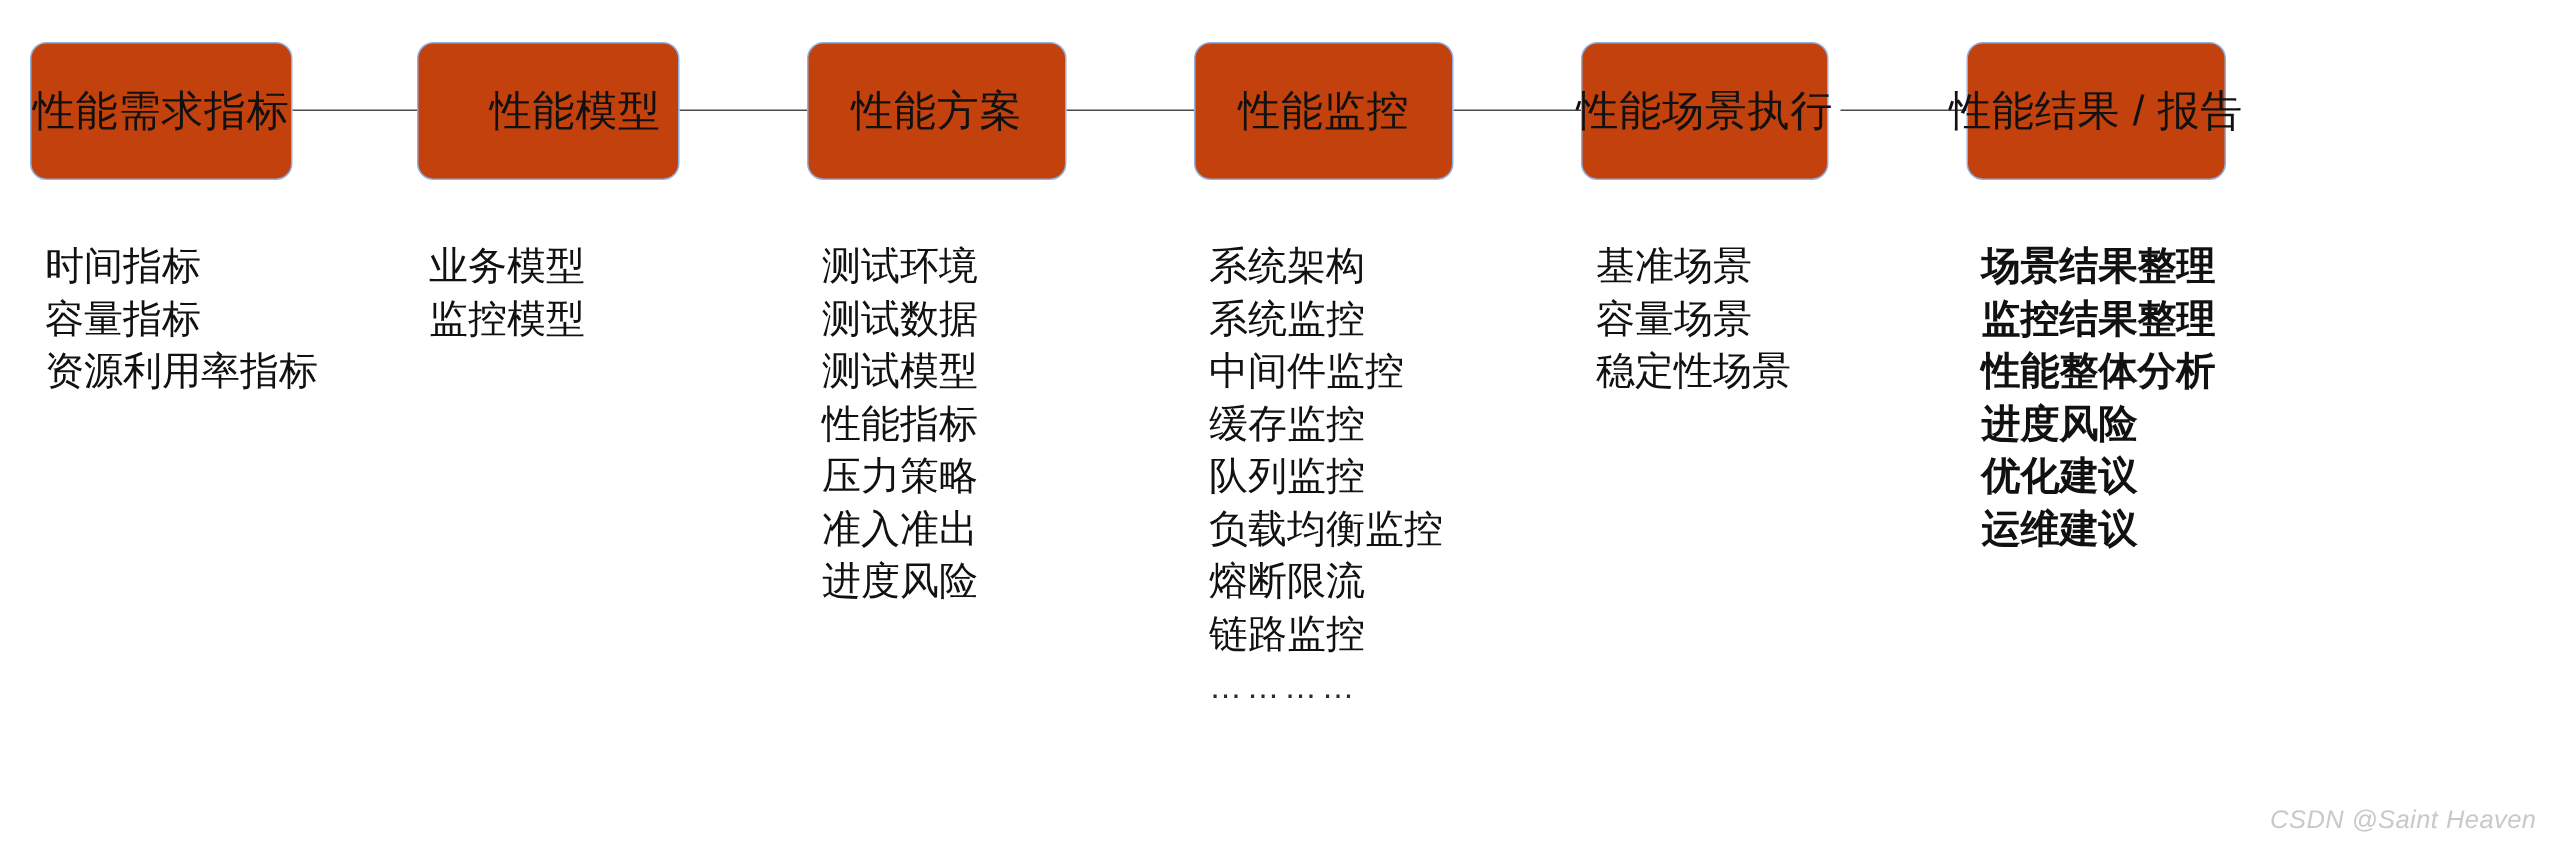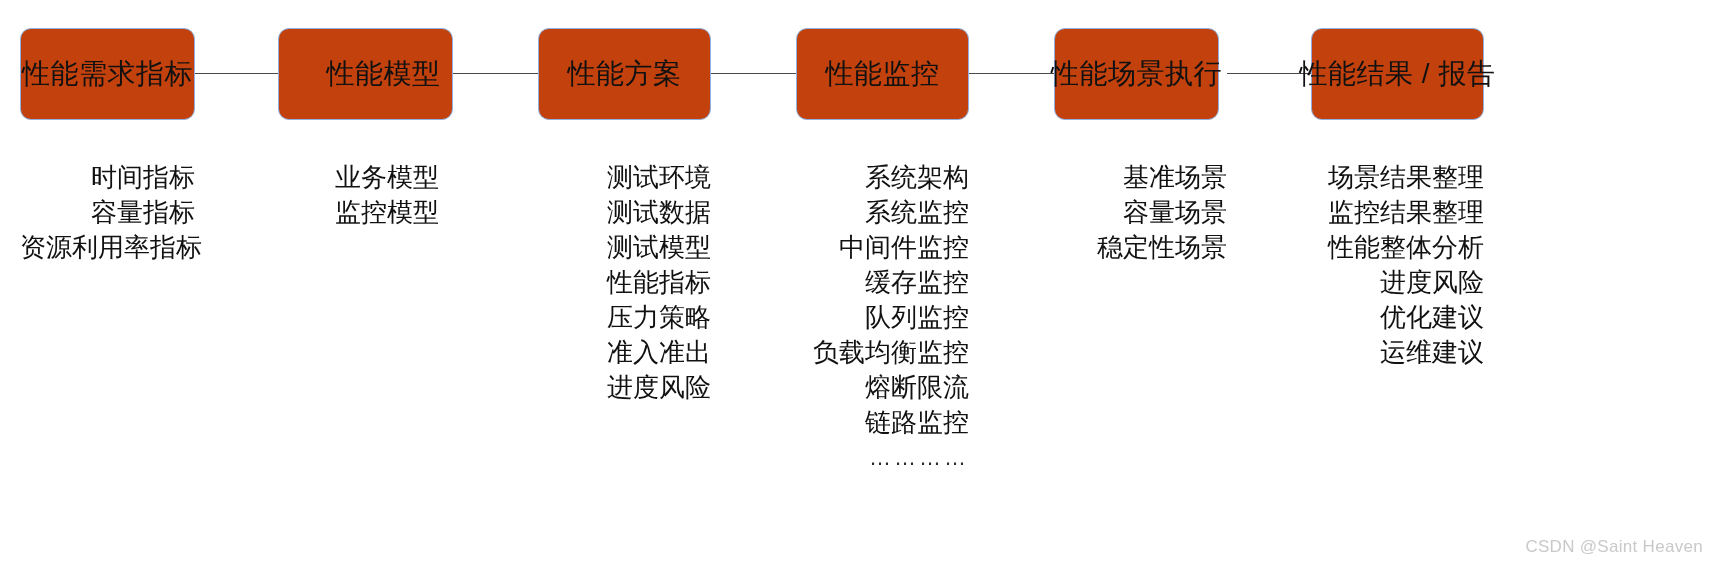--- a/index.html
+++ b/index.html
@@ -52,47 +52,49 @@
     position: absolute;
     top: 45px;
     height: 0;
     border-top: 1.8px solid #4a4a4a;
   }
 
   
   .col {
     position: absolute;
     top: 160px;
-    text-align: right;
+    text-align: left;
     font-size: 26px;
     line-height: 35px;
     color: #111111;
     white-space: nowrap;
+    margin-left: 10px;
   }
   .col .item {
     display: block;
     height: 35px;
   }
   .col .dots {
     display: block;
     height: 35px;
     font-size: 22px;
     letter-spacing: 3px;
     color: #2b2b2b;
   }
 
   
   .watermark {
     position: absolute;
-    right: 6px;
+    right: 18px;
     bottom: 10px;
     font-size: 17px;
     color: #c9c9c9;
     letter-spacing: 0.3px;
     white-space: nowrap;
+    font-style: italic;
   }
 </style>
 </head>
 <body>
 
 <div id="stage">
 
   <div class="flow-row">
 
     <div class="connector" style="left:195px;width:83px;"></div>
@@ -125,21 +127,21 @@
       <span>性能结果 / 报告</span>
     </div>
   </div>
 
   <div class="col" style="left:20px;width:175px;">
     <span class="item">时间指标</span>
     <span class="item">容量指标</span>
     <span class="item">资源利用率指标</span>
   </div>
 
-  <div class="col" style="left:264px;width:175px;">
+  <div class="col" style="left:276px;width:175px;">
     <span class="item">业务模型</span>
     <span class="item">监控模型</span>
   </div>
 
   <div class="col" style="left:538px;width:173px;">
     <span class="item">测试环境</span>
     <span class="item">测试数据</span>
     <span class="item">测试模型</span>
     <span class="item">性能指标</span>
     <span class="item">压力策略</span>
@@ -158,21 +160,21 @@
     <span class="item">链路监控</span>
     <span class="dots">…………</span>
   </div>
 
   <div class="col" style="left:1054px;width:173px;">
     <span class="item">基准场景</span>
     <span class="item">容量场景</span>
     <span class="item">稳定性场景</span>
   </div>
 
-  <div class="col" style="left:1311px;width:173px;">
+  <div class="col" style="left:1311px;width:173px;font-weight:bold;">
     <span class="item">场景结果整理</span>
     <span class="item">监控结果整理</span>
     <span class="item">性能整体分析</span>
     <span class="item">进度风险</span>
     <span class="item">优化建议</span>
     <span class="item">运维建议</span>
   </div>
 
   <div class="watermark">CSDN @Saint Heaven</div>
 

